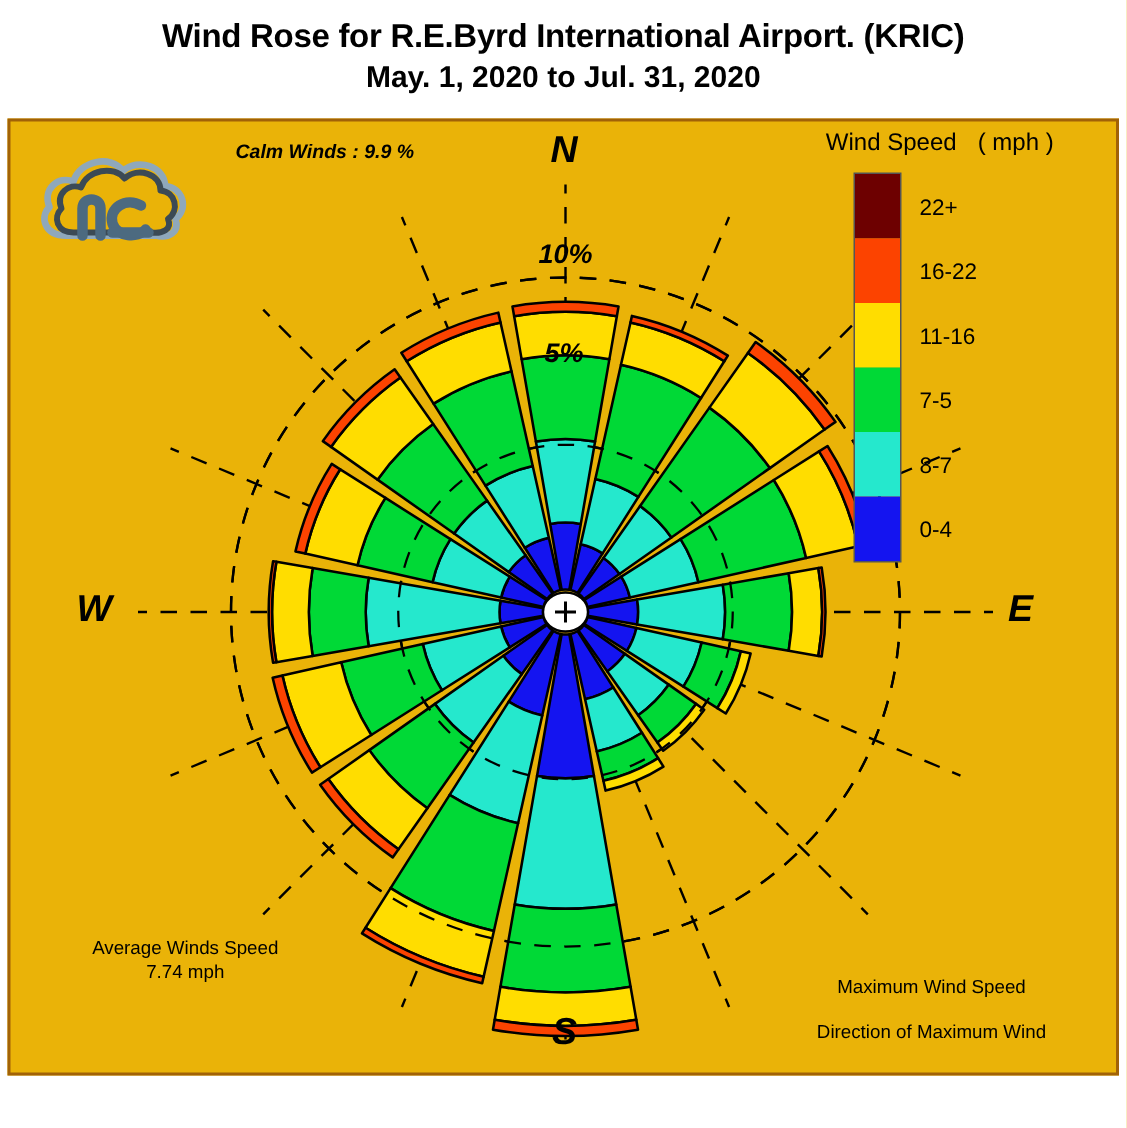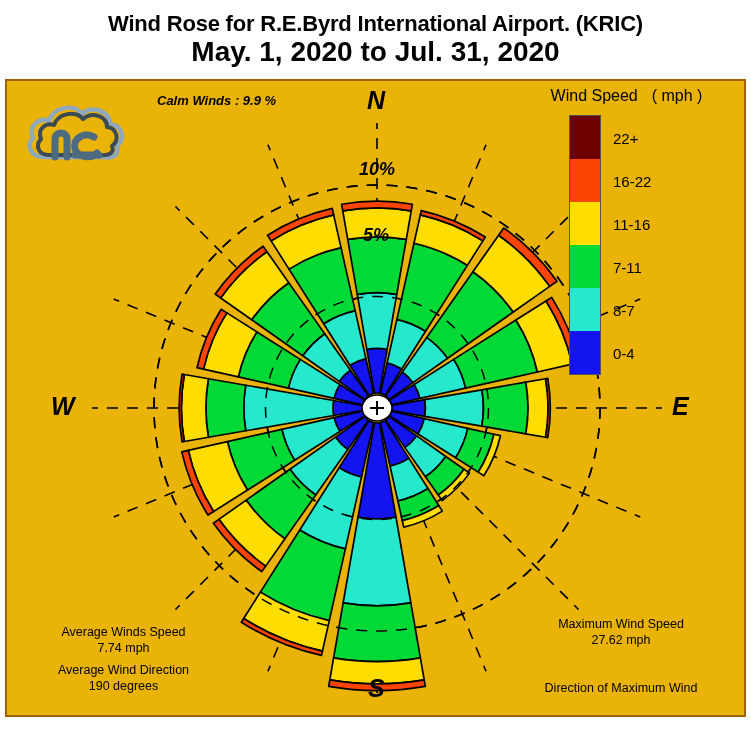--- a/index.html
+++ b/index.html
@@ -31,21 +31,21 @@
     text-align: center;
   }
   .title-line1 {
     font-size: 22px;
     font-weight: bold;
     letter-spacing: -0.2px;
     line-height: 28px;
     white-space: nowrap;
   }
   .title-line2 {
-    font-size: 28px;
+    font-size: 20px;
     font-weight: bold;
     line-height: 28px;
     white-space: nowrap;
   }
 
   
   .plot-frame {
     position: absolute;
     left: 5px;
     top: 79px;
@@ -145,21 +145,21 @@
   
   .stat-block {
     position: absolute;
     font-size: 12.5px;
     line-height: 16px;
     text-align: center;
     white-space: nowrap;
   }
   .stat-left-1  { left: 24px;  top: 543px; width: 185px; }
   .stat-left-2  { left: 24px;  top: 581px; width: 185px; }
-  .stat-right-1 { right: 18px; top: 535px; width: 210px; }
+  .stat-right-1 { right: 18px; top: 569px; width: 210px; }
   .stat-right-2 { right: 18px; top: 599px; width: 210px; }
 
   .rose-svg {
     position: absolute;
     left: 0;
     top: 0;
   }
 </style>
 </head>
 <body>
@@ -425,37 +425,32 @@
             <span class="legend-swatch" style="background: rgb(252, 67, 0);"></span>
             <span class="legend-swatch" style="background: rgb(255, 221, 0);"></span>
             <span class="legend-swatch" style="background: rgb(0, 217, 54);"></span>
             <span class="legend-swatch" style="background: rgb(37, 232, 205);"></span>
             <span class="legend-swatch" style="background: rgb(20, 20, 240);"></span>
           </div>
         <div class="legend-labels" id="legend-labels">
             <div class="legend-label">22+</div>
             <div class="legend-label">16-22</div>
             <div class="legend-label">11-16</div>
-            <div class="legend-label">7-11</div>
+            <div class="legend-label">7-5</div>
             <div class="legend-label">8-7</div>
             <div class="legend-label">0-4</div>
           </div>
       </div>
     </div>
 
     <div class="stat-block stat-left-1">
       <div>Average Winds Speed</div>
       <div>7.74 mph</div>
     </div>
-    <div class="stat-block stat-left-2">
-      <div>Average Wind Direction</div>
-      <div>190 degrees</div>
-    </div>
     <div class="stat-block stat-right-1">
       <div>Maximum Wind Speed</div>
-      <div>27.62 mph</div>
     </div>
     <div class="stat-block stat-right-2">
       <div>Direction of Maximum Wind</div>
     </div>
 
   </div>
 </div>
 
 </body></html>

